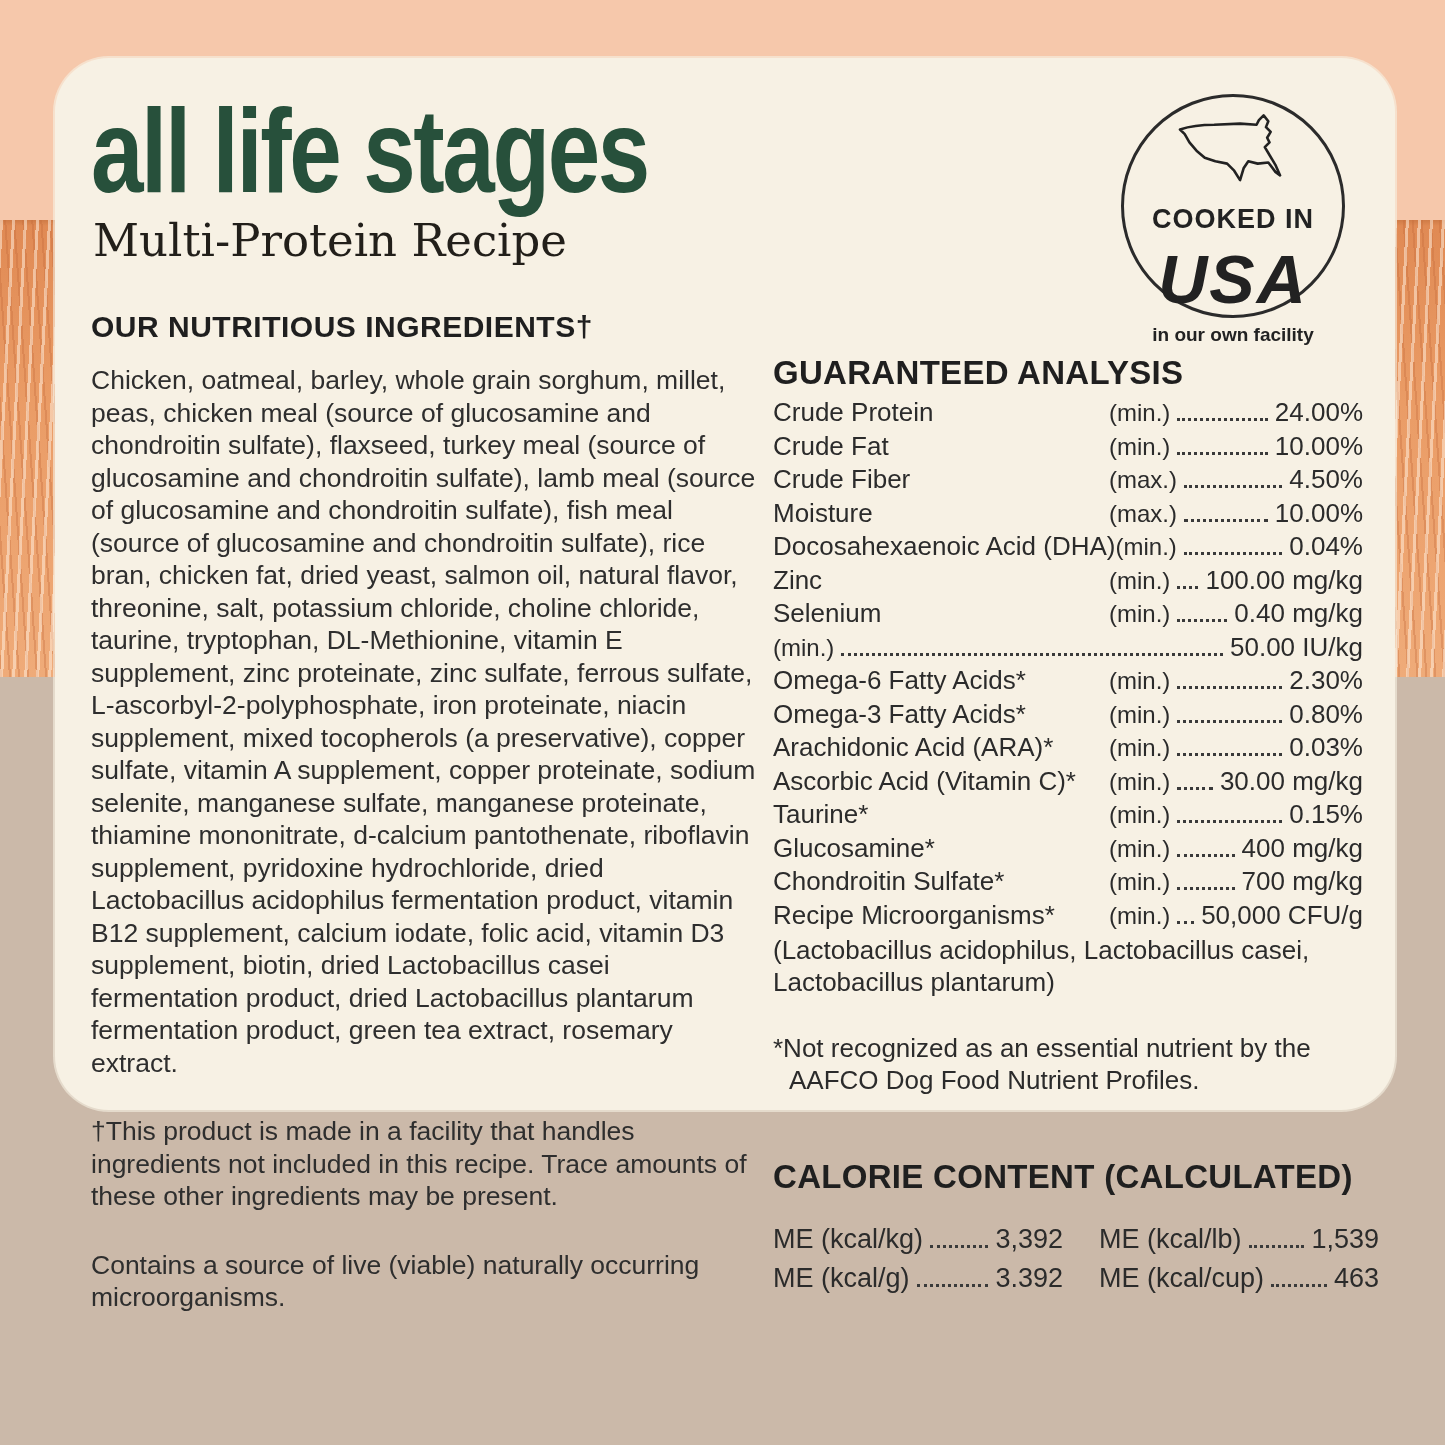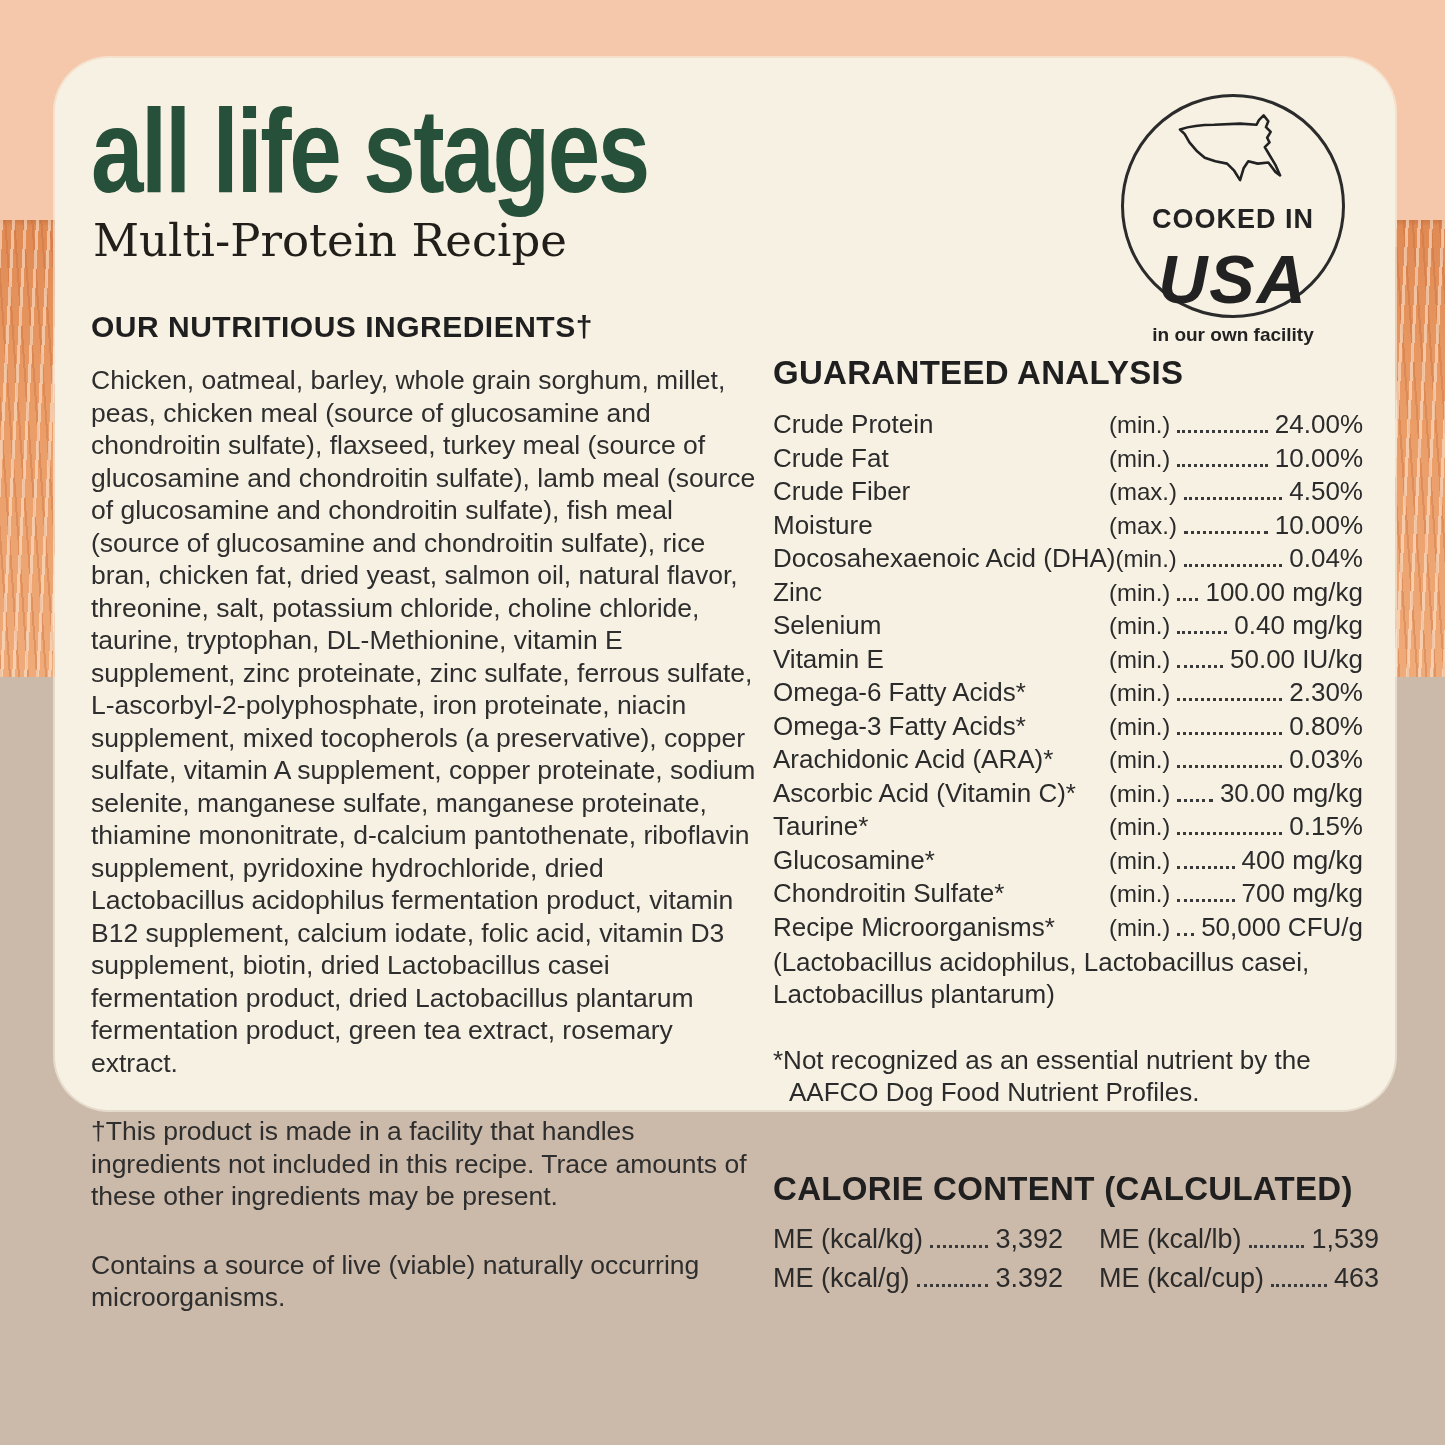--- a/index.html
+++ b/index.html
@@ -58,29 +58,29 @@
   .badge-line1 { font-size:27px; font-weight:bold; letter-spacing:1px; color:#222; }
   .badge-line2 { font-size:68px; font-weight:bold; letter-spacing:2px; line-height:.95; color:#222;font-style:italic; }
   .badge-line3 { font-size:19px; font-weight:bold; color:#222; }
   
   .left-col { position:absolute; left:36px; top:252px; width:672px; }
   .ing-heading { font-size:30px; font-weight:bold; letter-spacing:.5px; color:#1f1f1f; margin-bottom:20px; }
   .ing-body { font-size:26.5px; line-height:32.5px; color:#2e2e2e; }
   .ing-note { font-size:26.5px; line-height:32.5px; color:#2e2e2e; margin-top:36px; }
   
   .right-col { position:absolute; left:718px; top:296px; width:590px; }
-  .ga-heading { font-size:33px; font-weight:bold; letter-spacing:.3px; color:#1f1f1f; margin-bottom:16px; }
+  .ga-heading { font-size:33px; font-weight:bold; letter-spacing:.3px; color:#1f1f1f; margin-bottom:4px; }
   .ga-row { display:flex; align-items:baseline; font-size:26px; line-height:33.5px; }
   .ga-label { flex:0 0 336px; white-space:nowrap; }
   .ga-qual { flex:0 0 auto; font-size:24px; }
   .dots { flex:1 1 auto; min-width:14px; border-bottom:3.2px dotted #3a3a3a; margin:0 7px 6px 7px; }
   .ga-value { flex:0 0 auto; white-space:nowrap; }
   .ga-paren { font-size:26px; line-height:32px; margin-top:2px; }
   .ga-footnote { font-size:26px; line-height:32px; margin-top:34px; padding-left:16px; text-indent:-16px; }
-  .cal-heading { font-size:33px; font-weight:bold; letter-spacing:.3px; color:#1f1f1f; margin-top:62px; margin-bottom:16px; }
+  .cal-heading { font-size:33px; font-weight:bold; letter-spacing:.3px; color:#1f1f1f; margin-top:62px; margin-bottom:28px; }
   .cal-grid { display:grid; grid-template-columns:290px 280px; column-gap:36px; row-gap:8px; }
   .cal-row { display:flex; align-items:baseline; font-size:27px; }
   .cal-label { flex:0 0 auto; white-space:nowrap; }
   .cal-value { flex:0 0 auto; white-space:nowrap; }
 </style>
 </head>
 <body>
 
 <div class="bg-sky"></div>
 <div class="bg-field"></div>
@@ -147,21 +147,20 @@
       <span class="dots"></span>
       <span class="ga-value">100.00 mg/kg</span>
     </div>
     <div class="ga-row">
       <span class="ga-label">Selenium</span>
       <span class="ga-qual">(min.)</span>
       <span class="dots"></span>
       <span class="ga-value">0.40 mg/kg</span>
     </div>
     <div class="ga-row">
-      <span class="ga-label">Vitamin E</span>
       <span class="ga-qual">(min.)</span>
       <span class="dots"></span>
       <span class="ga-value">50.00 IU/kg</span>
     </div>
     <div class="ga-row">
       <span class="ga-label">Omega-6 Fatty Acids*</span>
       <span class="ga-qual">(min.)</span>
       <span class="dots"></span>
       <span class="ga-value">2.30%</span>
     </div>

